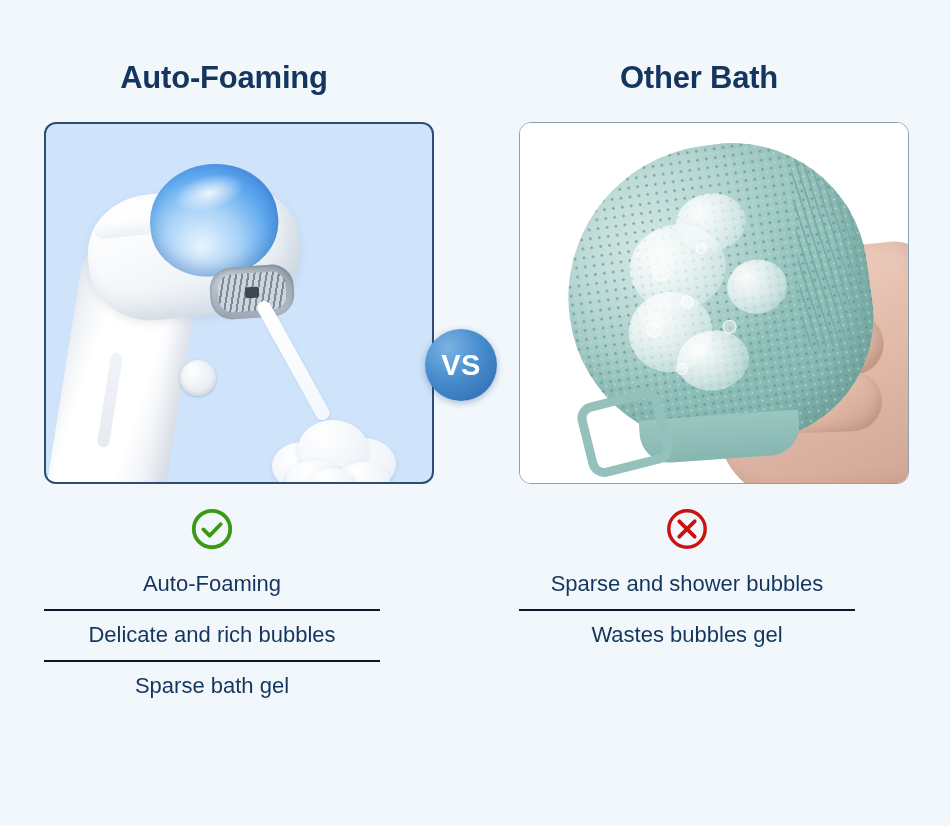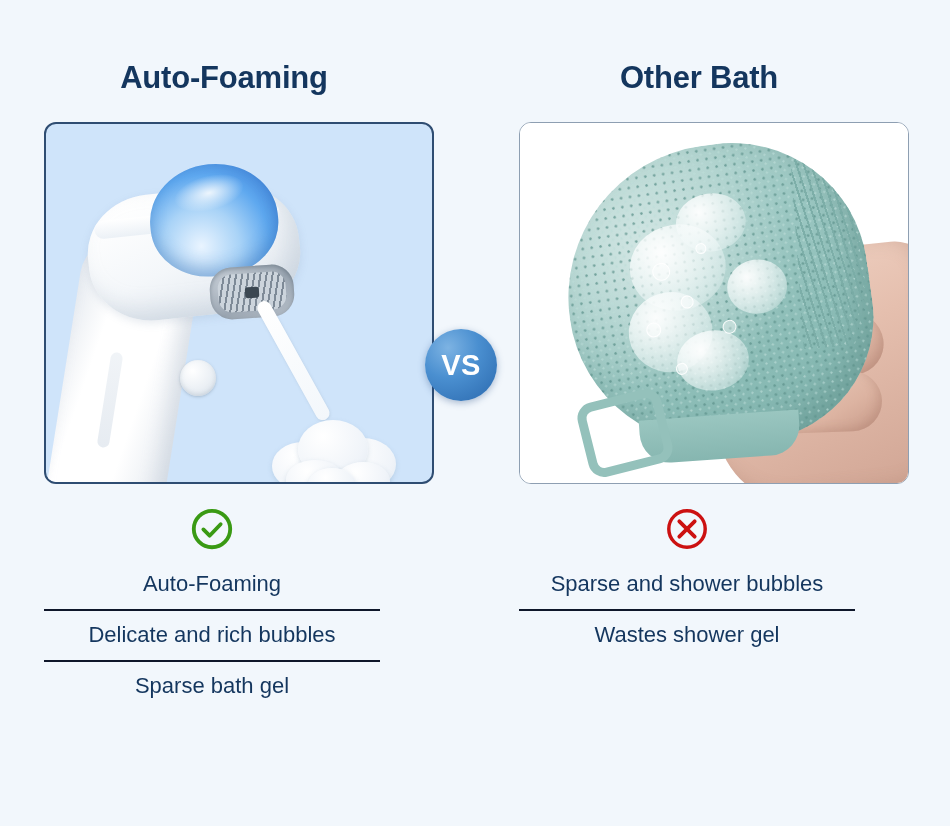--- a/index.html
+++ b/index.html
@@ -442,21 +442,21 @@
         <div class="sponge-loop"></div>
       </div>
     </div>
 
     <div class="features">
       <svg class="status-icon" viewBox="0 0 48 48">
         <circle cx="24" cy="24" r="19" fill="none" stroke="#cc1111" stroke-width="3.6"></circle>
         <path d="M16 16 L32 32 M32 16 L16 32" fill="none" stroke="#cc1111" stroke-width="4" stroke-linecap="round"></path>
       </svg>
       <div class="feature-row">Sparse and shower bubbles</div>
-      <div class="feature-row">Wastes shower gel</div>
+      <div class="feature-row">Wastes bubbles gel</div>
     </div>
   </div>
 
   <div class="vs-badge">
     <span>VS</span>
   </div>
 
 </div>
 
 </body></html>

